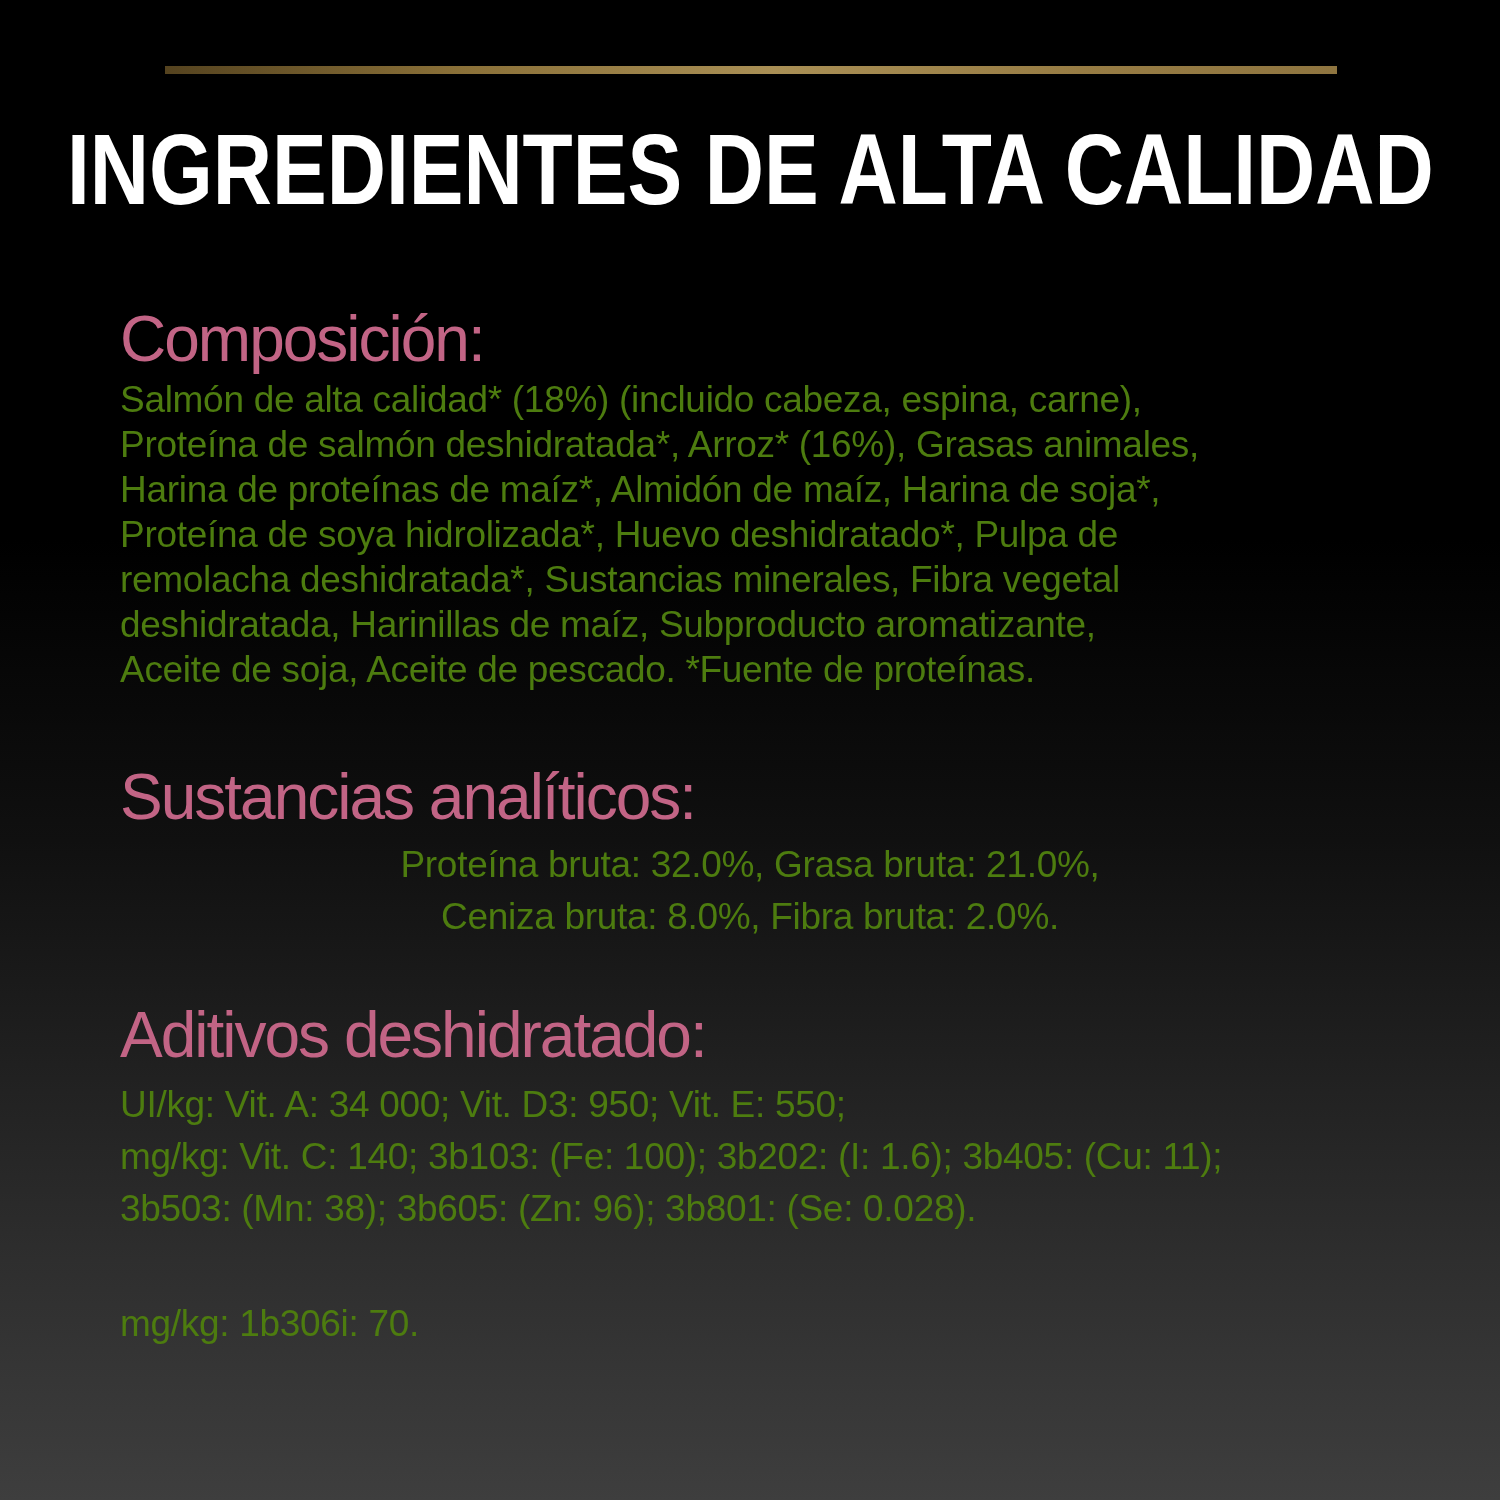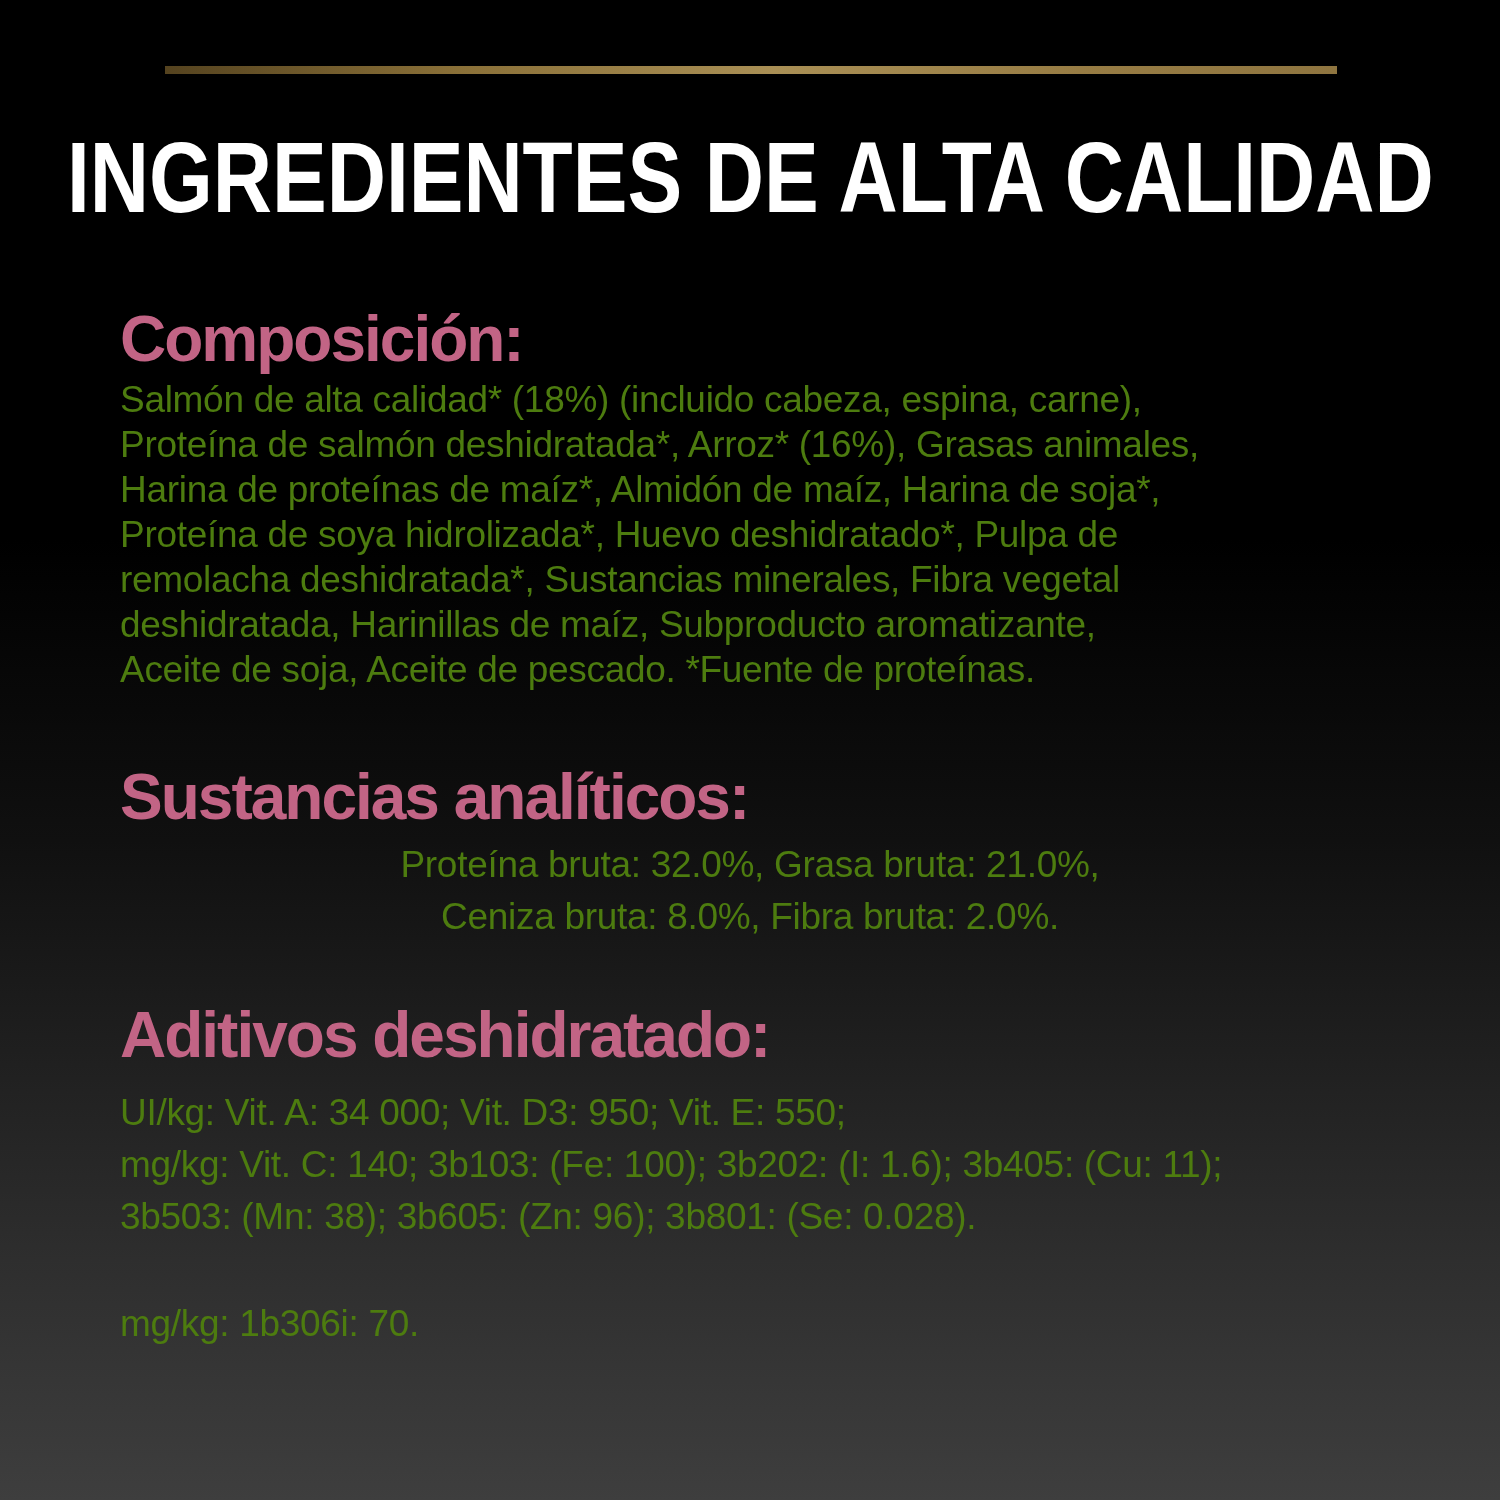--- a/index.html
+++ b/index.html
@@ -22,21 +22,21 @@
     width:1172px;height:8px;
     background:linear-gradient(90deg,
       var(--gold-left,#55431f) 0%,
       #8a7038 25%,
       var(--gold-mid,#a98f55) 52%,
       #977c44 78%,
       var(--gold-right,#8f7540) 100%);
   }
   .title-wrap{
     position:absolute;
-    left:0;right:0;top:127px;
+    left:0;right:0;top:119px;
     display:flex;justify-content:center;
   }
   h1.title{
     margin:0;
     color:var(--title-color,#ffffff);
     font-size:100px;
     font-weight:700;
     line-height:1;
     white-space:nowrap;
     letter-spacing:0px;
@@ -45,38 +45,38 @@
   }
   .section{
     position:absolute;
     left:120px;
     width:1260px;
   }
   .section h2{
     margin:0;
     color:var(--pink,#c26485);
     font-size:64px;
-    font-weight:700;
+    font-weight:400;
     line-height:1;
     letter-spacing:-2px;
   }
   .section p{
     margin:6px 0 0 0;
     color:#4d7c0f;
     font-size:37px;
     font-weight:400;
     letter-spacing:-0.3px;
     white-space:pre-line;
   }
   .sec-composicion{top:307px;}
   .sec-composicion p{line-height:45px;}
   .sec-componentes{top:765px;}
   .sec-componentes p{line-height:52px;margin-top:10px;text-align:center;}
   .sec-nutricionales{top:1003px;}
-  .sec-nutricionales p{line-height:52px;margin-top:20px;}
+  .sec-nutricionales p{line-height:52px;margin-top:12px;}
   .sec-tecnologicos{top:1288px;}
   .sec-tecnologicos p{line-height:52px;margin-top:10px;}
 </style>
 </head>
 <body>
 
 <div class="gold-line"></div>
 
 <div class="title-wrap">
   <h1 class="title">INGREDIENTES DE ALTA CALIDAD</h1>

